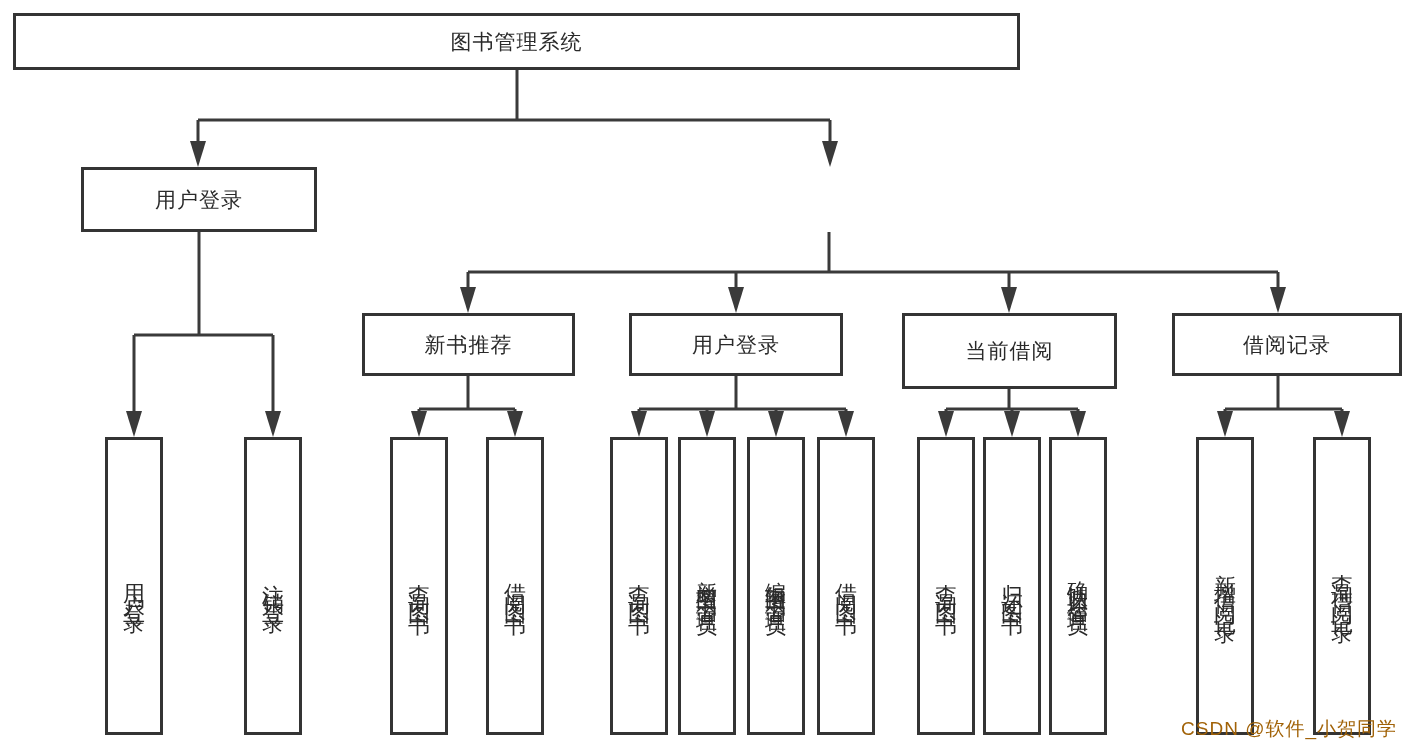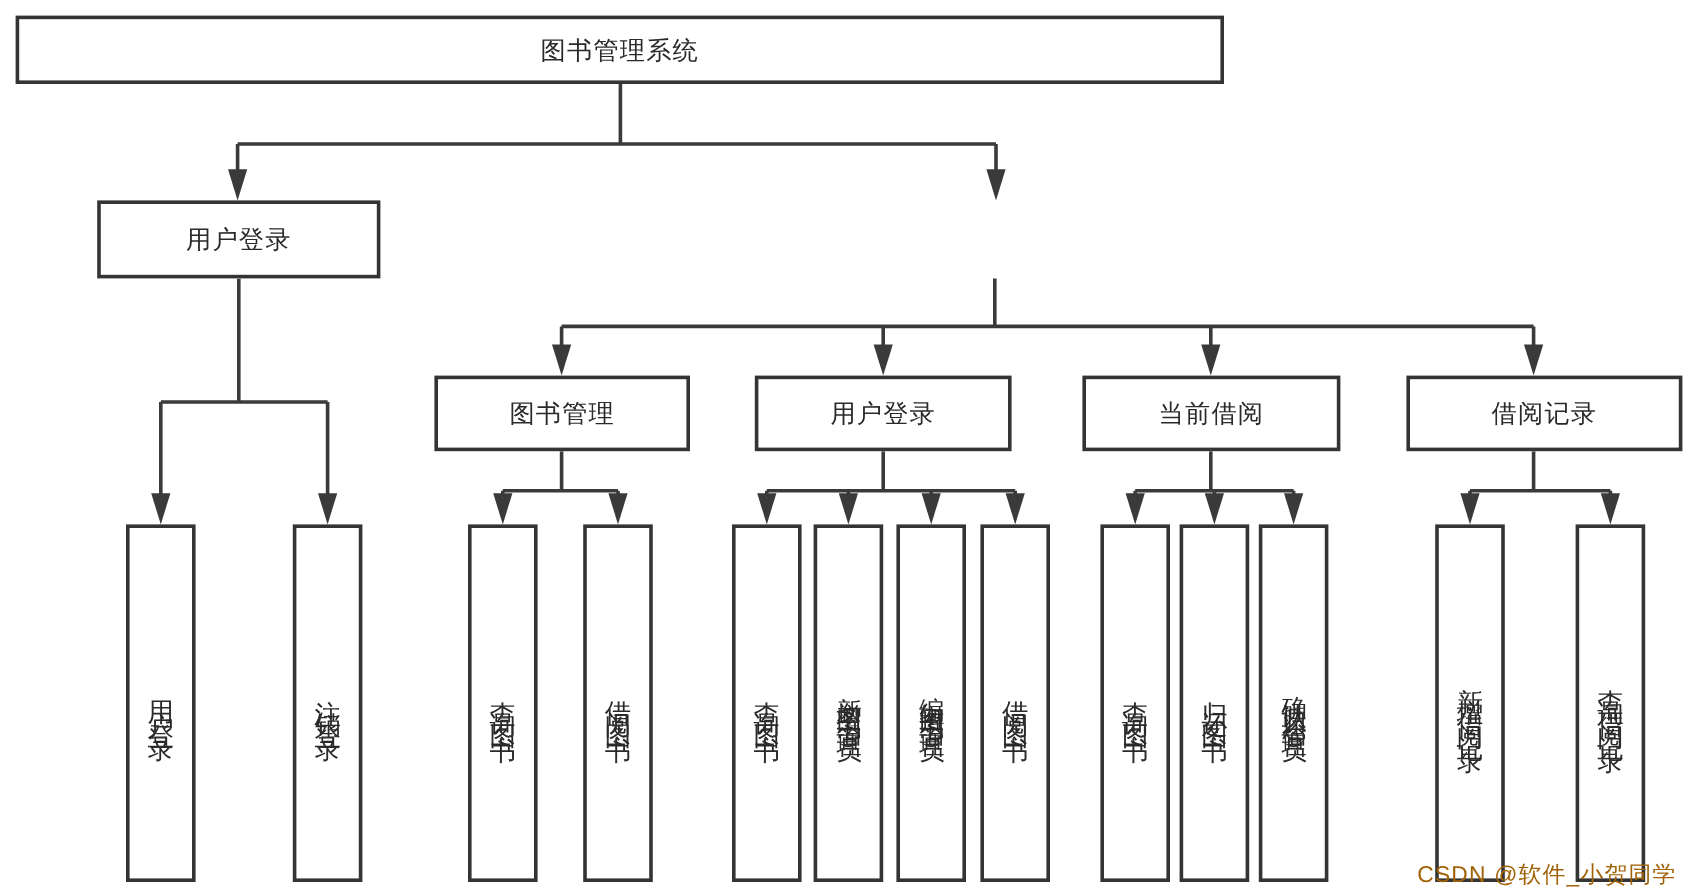--- a/index.html
+++ b/index.html
@@ -76,26 +76,26 @@
 
   <div class="node hbox" style="left:13px;top:13px;width:1007px;height:57px">
     <span>图书管理系统</span>
   </div>
 
   <div class="node hbox" style="left:81px;top:167px;width:236px;height:65px">
     <span>用户登录</span>
   </div>
 
   <div class="node hbox" style="left:362px;top:313px;width:213px;height:63px">
-    <span>图书管理</span>
+    <span>新书推荐</span>
   </div>
   <div class="node hbox" style="left:629px;top:313px;width:214px;height:63px">
     <span>用户登录</span>
   </div>
-  <div class="node hbox" style="left:902px;top:313px;width:215px;height:63px">
+  <div class="node hbox" style="left:902px;top:313px;width:215px;height:76px">
     <span>当前借阅</span>
   </div>
   <div class="node hbox" style="left:1172px;top:313px;width:230px;height:63px">
     <span>借阅记录</span>
   </div>
 
   <div class="node vbox" style="left:105px;top:437px;width:58px;height:298px">
     <span>用户登录</span>
   </div>
   <div class="node vbox" style="left:244px;top:437px;width:58px;height:298px">

